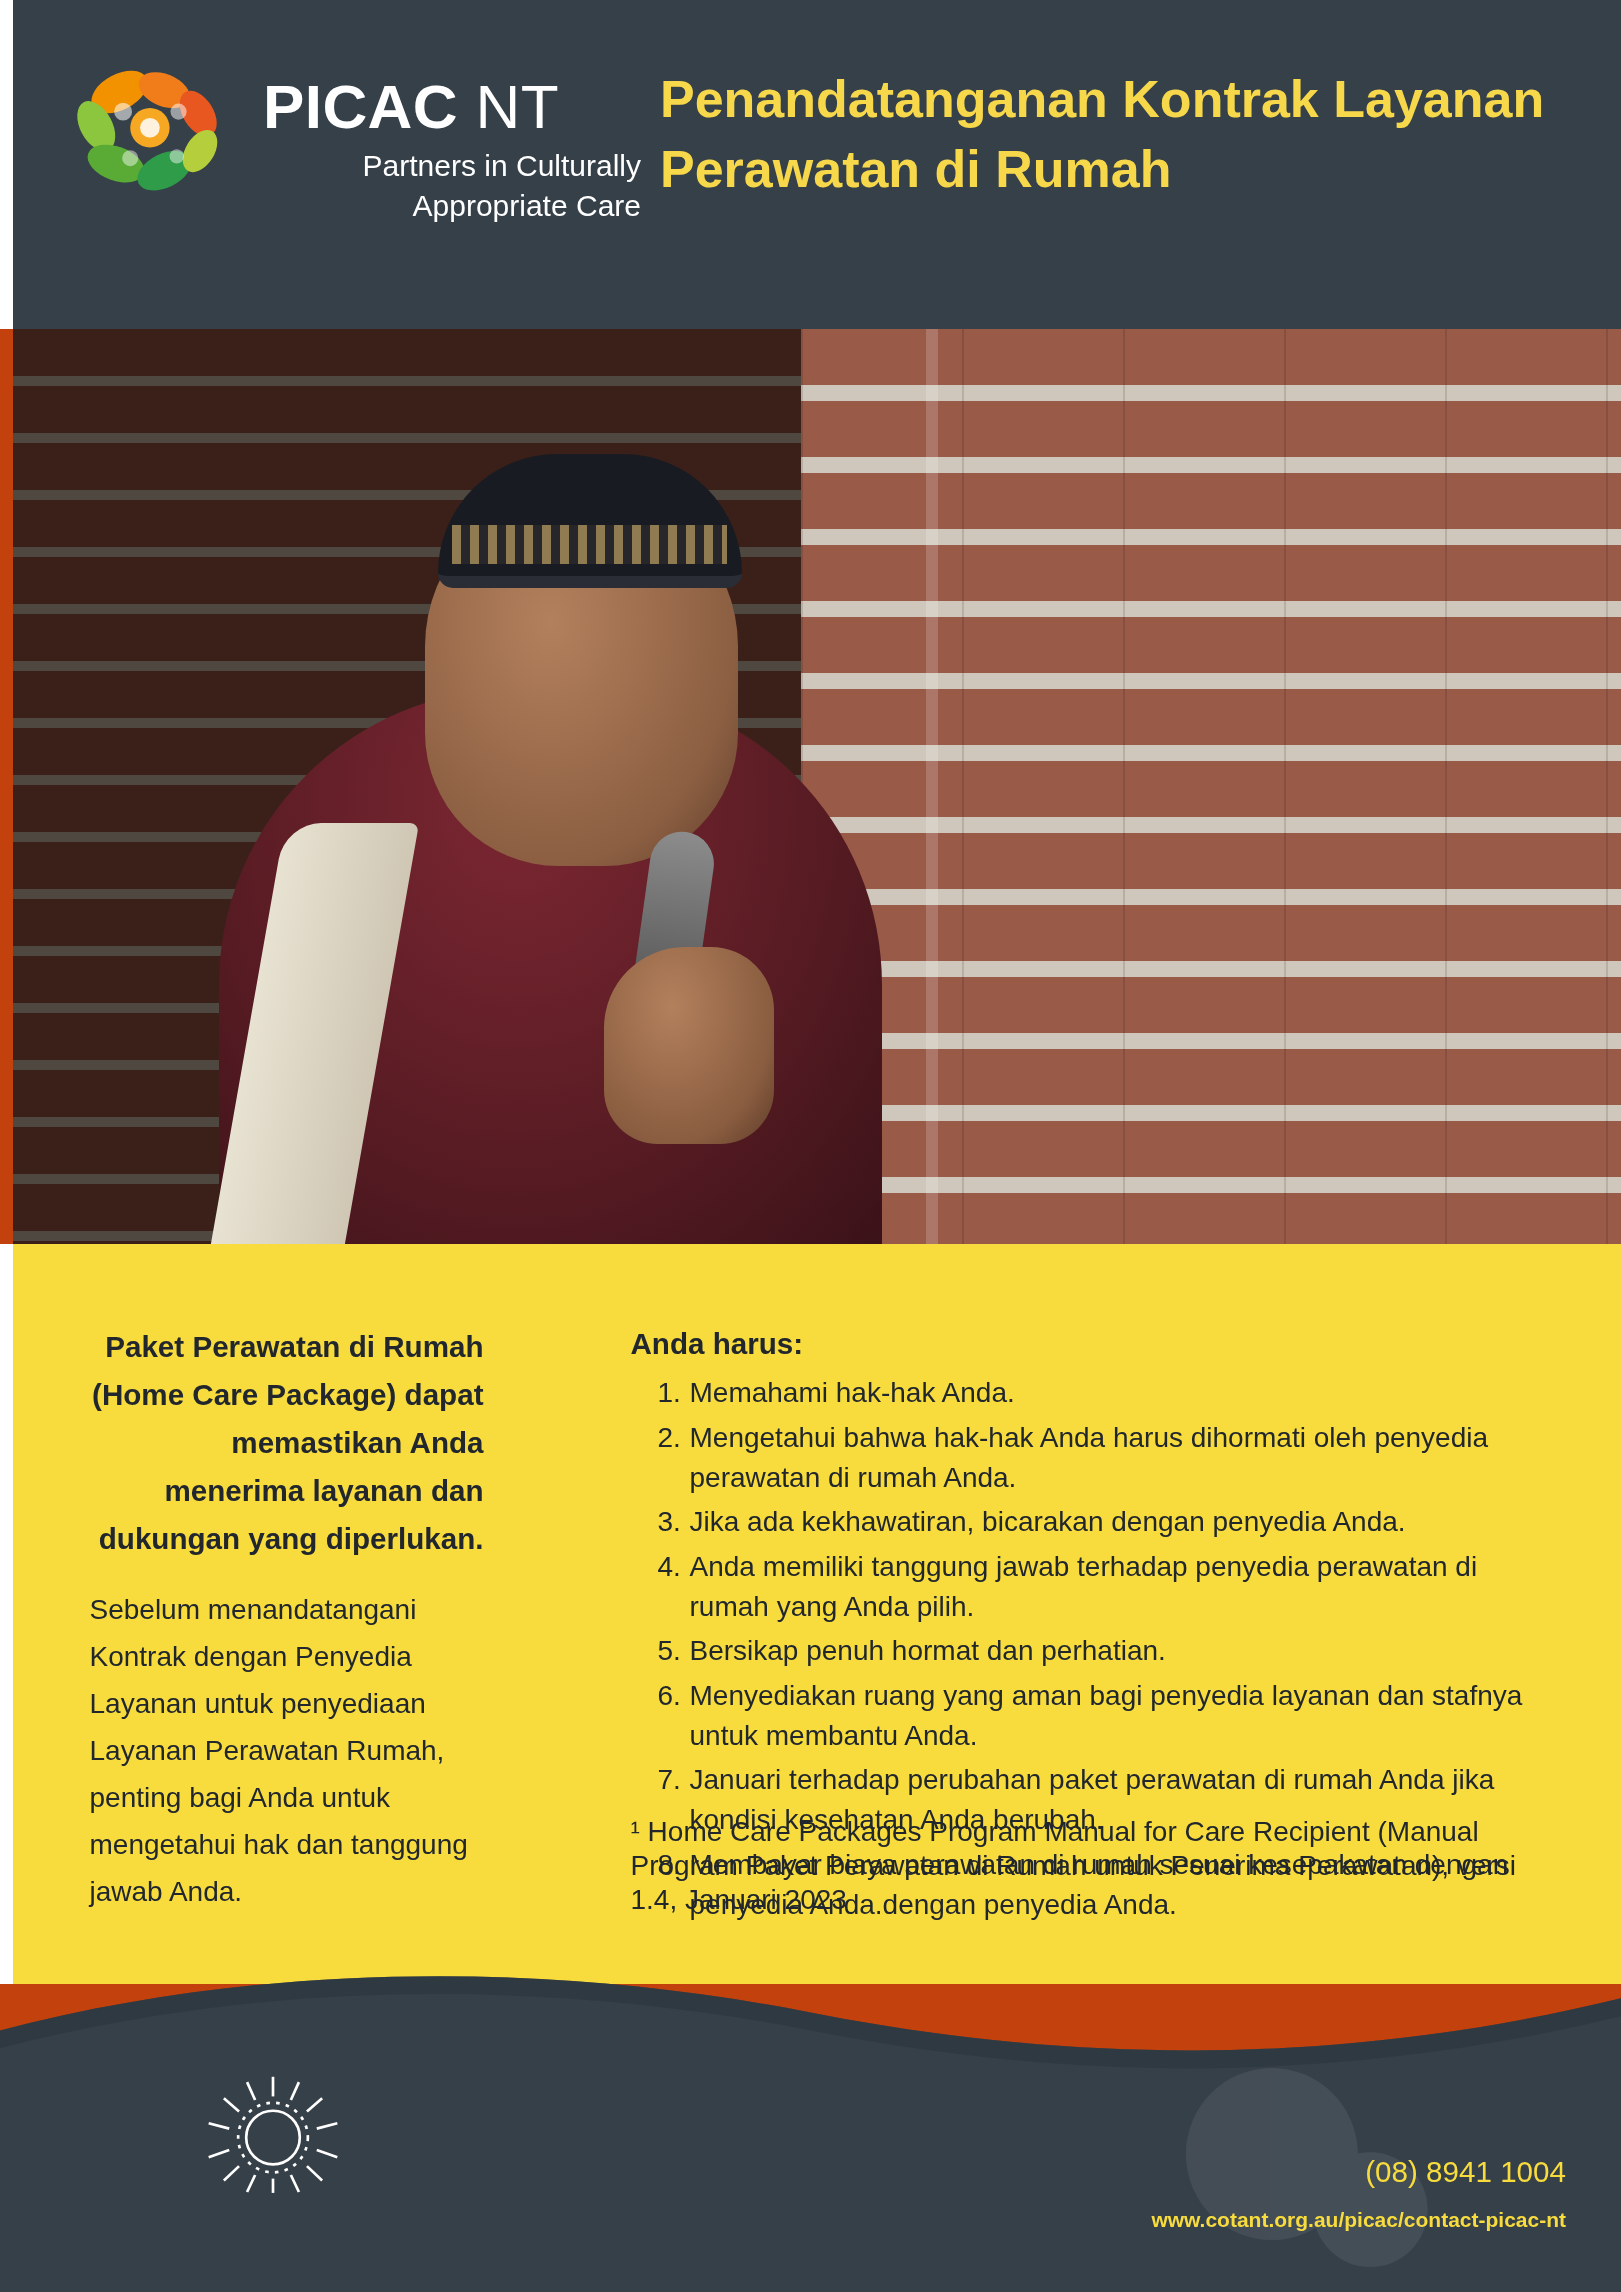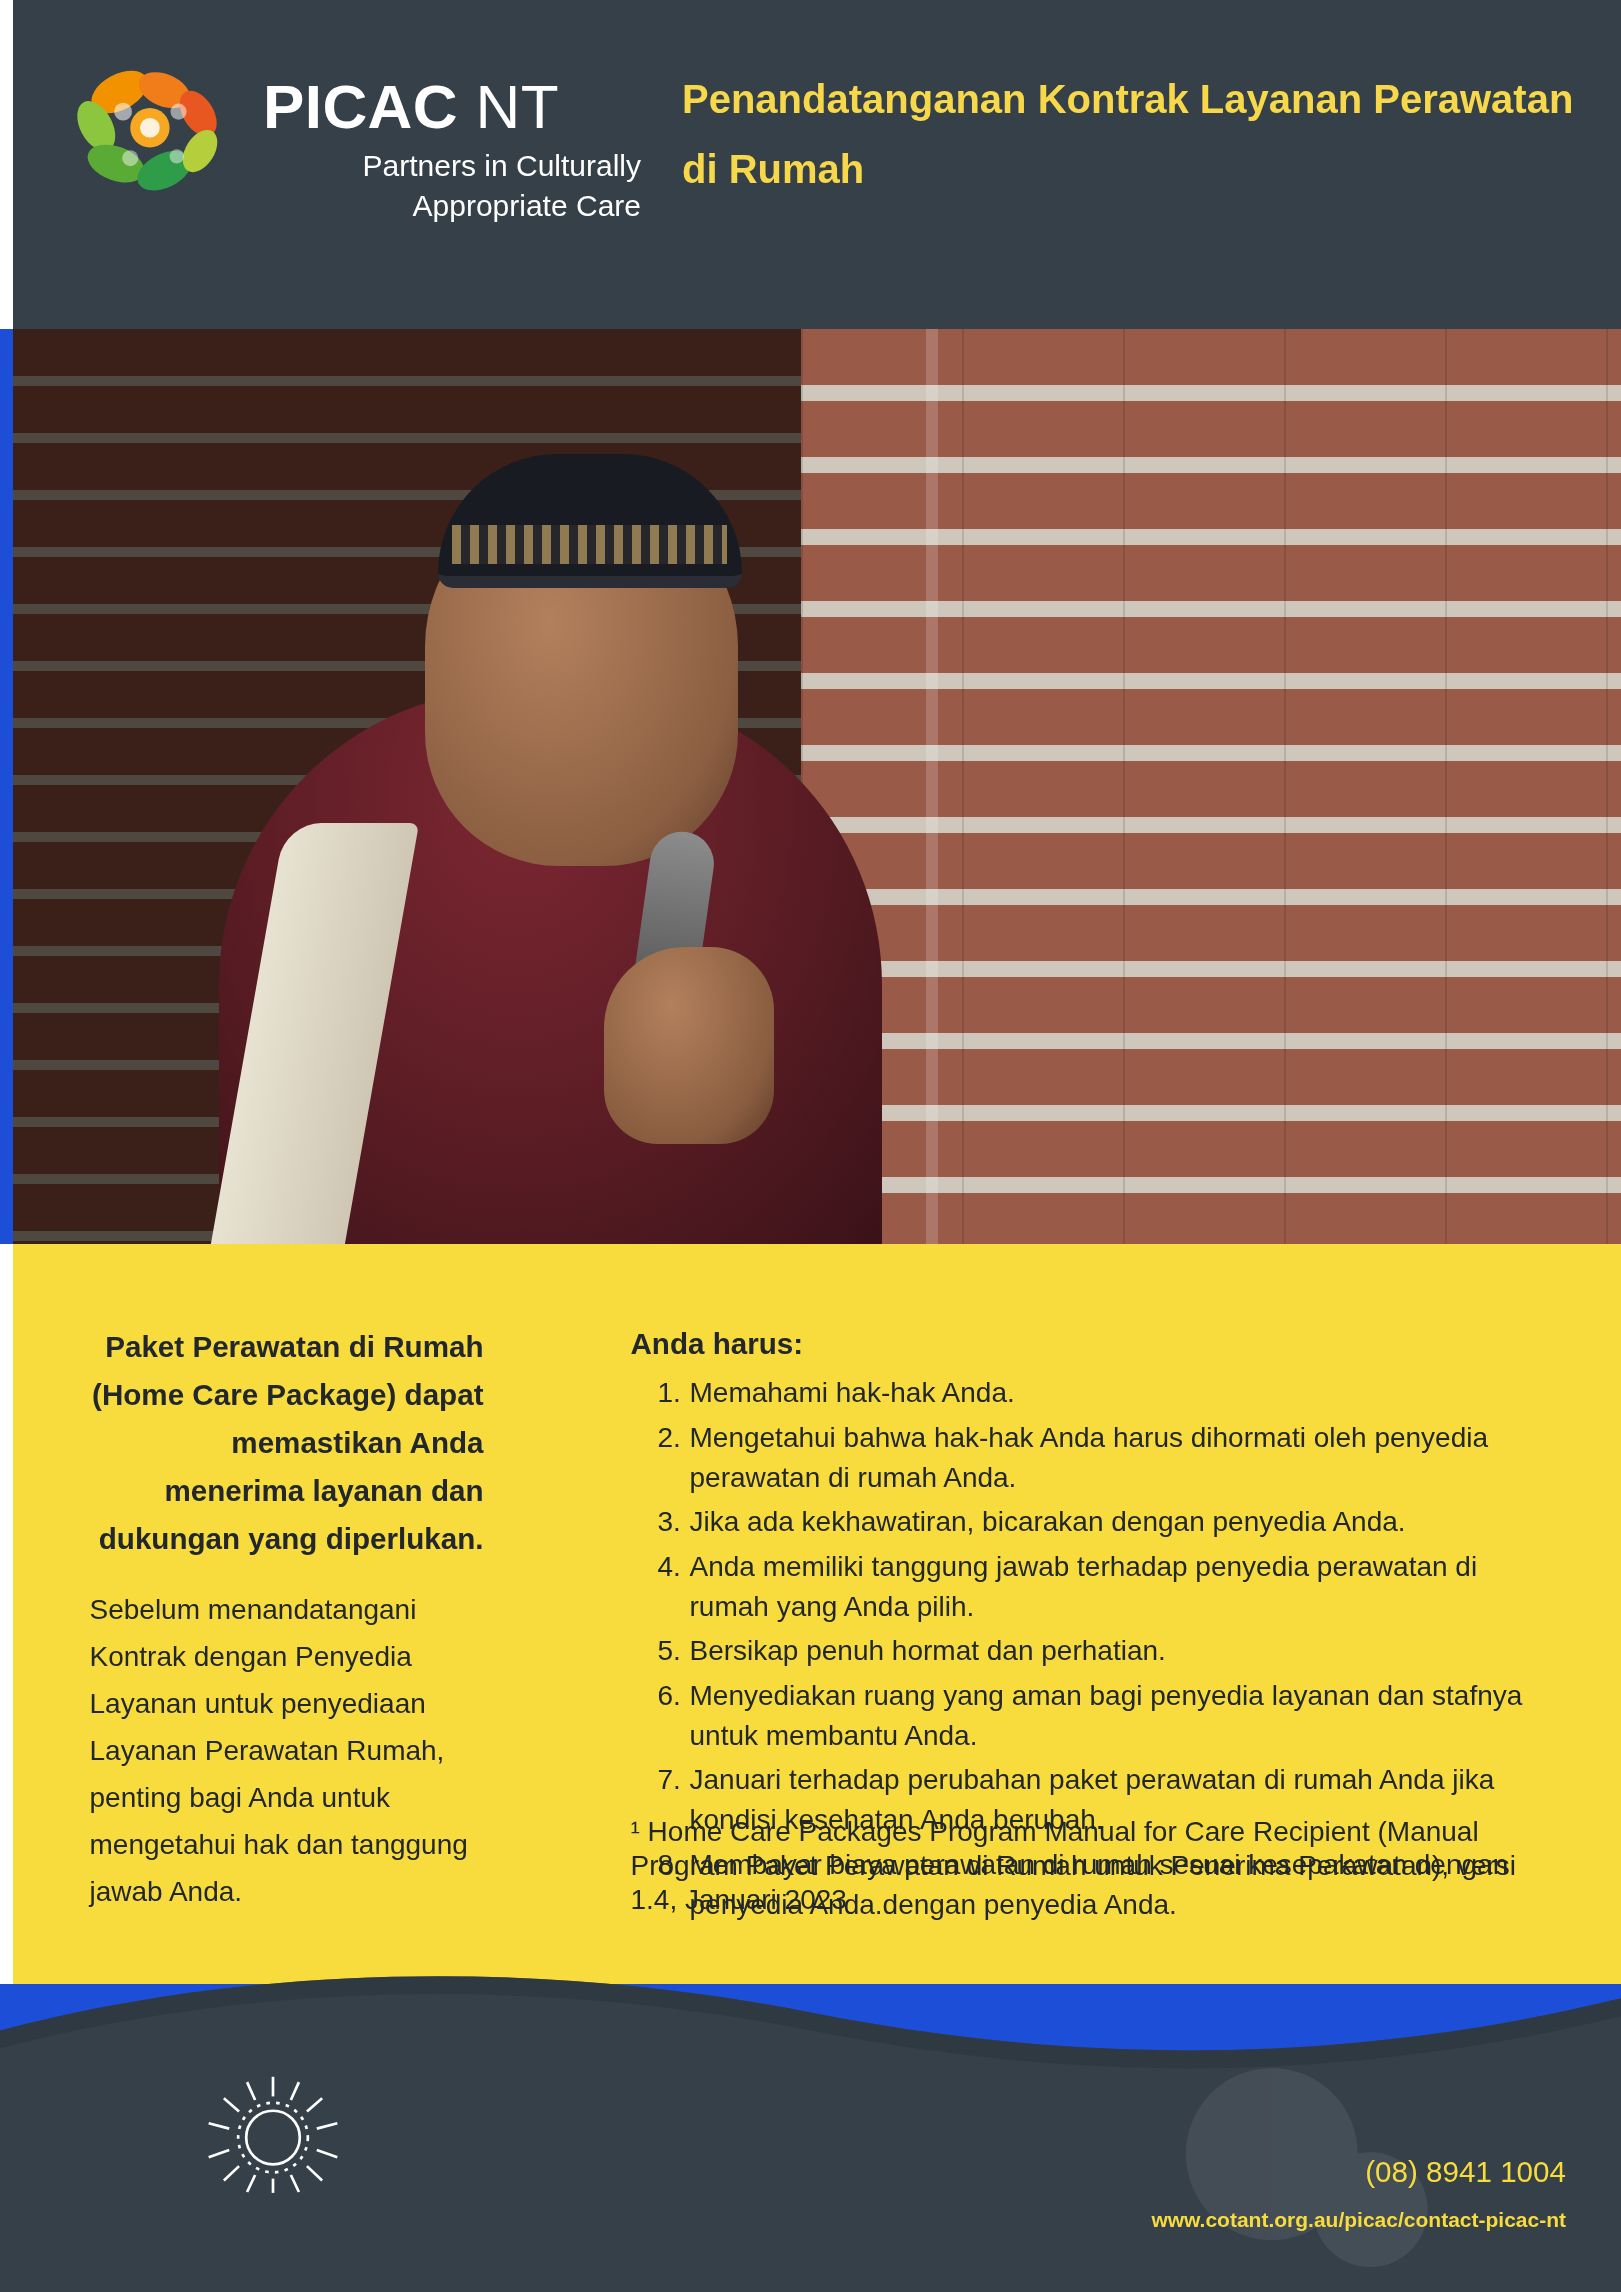--- a/index.html
+++ b/index.html
@@ -7,21 +7,21 @@
     width: 1622px;
     height: 2293px;
     background: #ffffff;
     font-family: "Liberation Sans", sans-serif;
   }
   .page {
     position: relative;
     width: 1622px;
     height: 2293px;
     overflow: hidden;
-    background: #1d4ed8;
+    background: #c2410c;
   }
 
   
   .header {
     position: absolute;
     top: 0; left: 0;
     width: 1622px;
     height: 329px;
     background: #364049;
   }
@@ -57,24 +57,24 @@
     position: absolute;
     left: 201px; top: 97px;
     width: 376px;
     color: #ffffff;
     font-size: 30px;
     line-height: 40px;
     text-align: right;
   }
   .header-title {
     position: absolute;
-    left: 682px; top: 64px;
+    left: 660px; top: 64px;
     width: 905px;
     color: #f7d84b;
-    font-size: 40px;
+    font-size: 52px;
     font-weight: bold;
     line-height: 70px;
   }
 
   
   .photo {
     position: absolute;
     top: 329px; left: 12.5px;
     width: 1609px;
     height: 915px;

